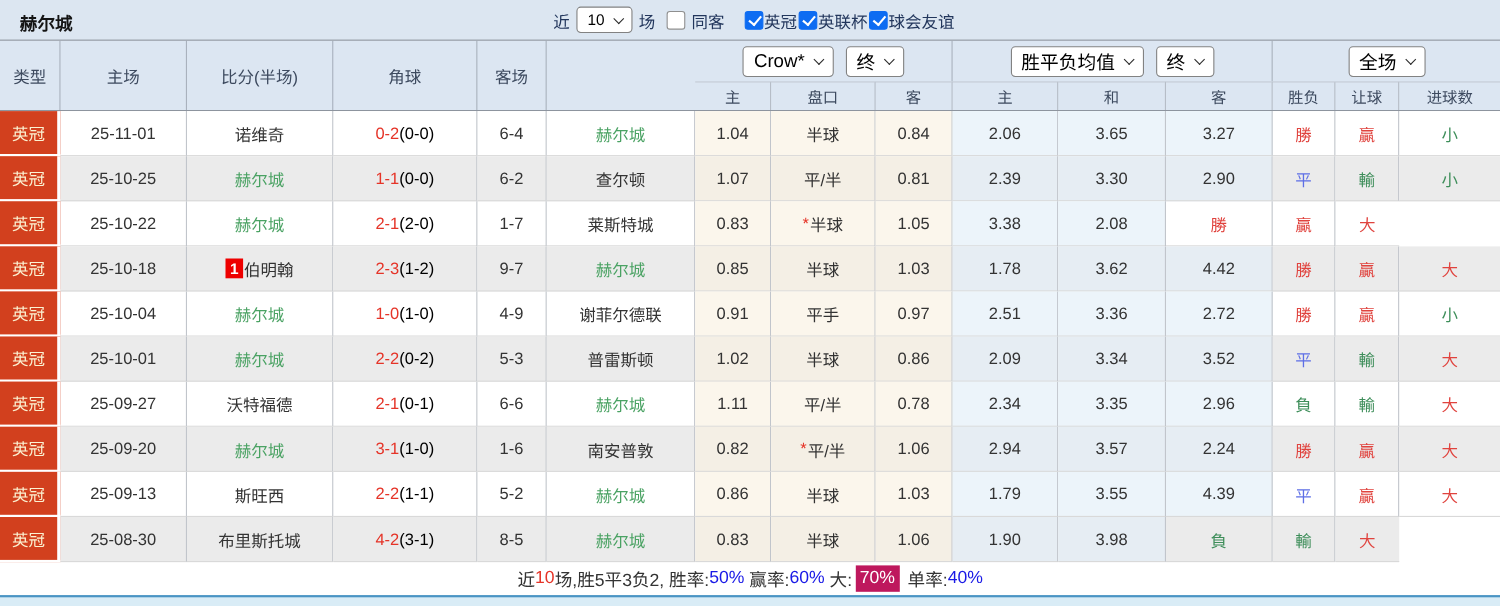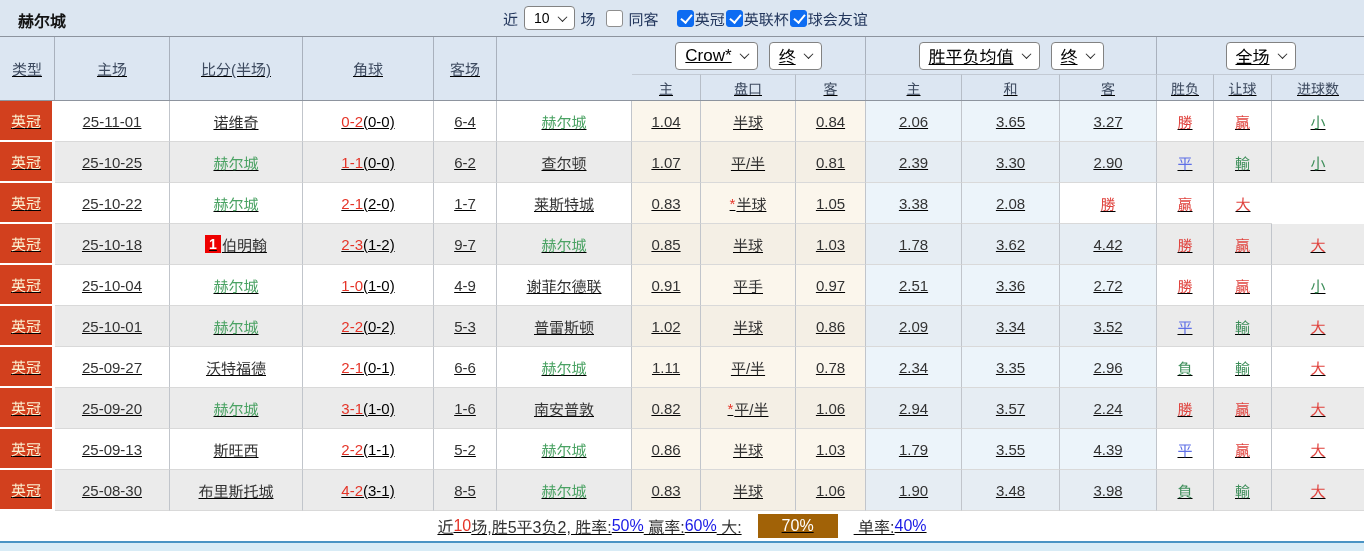--- a/index.html
+++ b/index.html
@@ -1,18 +1,18 @@
 <!DOCTYPE html>
 <html lang="zh-CN"><head>
 <meta charset="utf-8">
 <style>
   * { box-sizing: border-box; margin: 0; padding: 0; }
   html,body { background:#fff; }
   body { font-family: "Liberation Sans", "DejaVu Sans", sans-serif; }
-  .page { position:relative; width:1364px; height:551px; overflow:hidden; background:#fff;text-decoration:underline;
+  .page { position:relative; width:1364px; height:551px; overflow:hidden; background:#fff;
           --cols: 55px 115px 133px 131px 63px 135px 69px 95px 70px 96px 98px 97px 57px 58px 92px; }
 
   
   .topbar { position:relative; height:37px; background:#dce6f1; border-bottom:1px solid #8d949e; }
   .tb-title { position:absolute; left:18px; top:8px; font-size:16px; font-weight:bold; color:#141414; }
   .tb-controls { position:absolute; left:497px; top:0; height:36px; display:flex; align-items:center; font-size:15px; color:#22365c; }
   .tb-controls .lbl { margin:0 6px; }
   .sel { display:inline-flex; align-items:center; background:#fff; border:1px solid #828282; border-radius:4px; color:#000; cursor:pointer; }
   .sel-sm { height:24px; padding:0 8px 0 9px; font-size:14px; }
   .sel-md { height:28px; padding:0 9px; font-size:17px; }
@@ -45,21 +45,21 @@
   .team-self { color:#4aa263; }
   .score-main { color:#e53428; }
   .score-half { color:#000000;text-align:center; }
   .star { color:#e53428; margin-right:1px; }
   .badge-1 { display:inline-block; background:#ee0000; color:#fff; font-size:14px; font-weight:bold; line-height:18px; padding:0 4px; margin-right:1px; }
   .t-red { color:#e0433e; } .t-blue { color:#5e6fe6; } .t-green { color:#3e8e5a; }
 
   
   .summary { height:30px; display:flex; align-items:center; justify-content:center; font-size:16px; white-space:pre; background:#fff; }
   .sum-dark { color:#333; } .sum-red { color:#e53428; } .sum-blue { color:#1a1ae6; }
-  .sum-hl { background:#a16207; color:#fff; padding:3px 24px; margin:0 16px; }
+  .sum-hl { background:#be185d; color:#fff; padding:3px 4px; margin:0 3px; }
   .bottom-strip { position:absolute; left:0; right:0; bottom:0; height:10px; background:#d9ecf6; border-top:2px solid #4a94c4; }
 </style>
 </head>
 <body>
 
 <div class="page">
 
   <div class="topbar">
     <span class="tb-title">赫尔城</span>
     <div class="tb-controls">
@@ -383,21 +383,20 @@
         <div class="c">8-5</div>
         <div class="c">
           <span class="team-self">赫尔城</span>
         </div>
         <div class="c bg-ah">0.83</div>
         <div class="c bg-ah">
           <span>半球</span>
         </div>
         <div class="c bg-ah">1.06</div>
         <div class="c bg-eu">1.90</div>
-        <div class="c bg-eu">3.48</div>
         <div class="c bg-eu">3.98</div>
         <div class="c t-green">負</div>
         <div class="c t-green">輸</div>
         <div class="c t-red">大</div>
       </div>
     </div>
 
   <div id="summary" class="summary"><span class="sum-dark">近</span><span class="sum-red">10</span><span class="sum-dark">场,胜5平3负2, 胜率:</span><span class="sum-blue">50%</span><span class="sum-dark"> 赢率:</span><span class="sum-blue">60%</span><span class="sum-dark"> 大:</span><span class="sum-hl">70%</span><span class="sum-dark"> 单率:</span><span class="sum-blue">40%</span></div>
 
   <div class="bottom-strip"></div>

